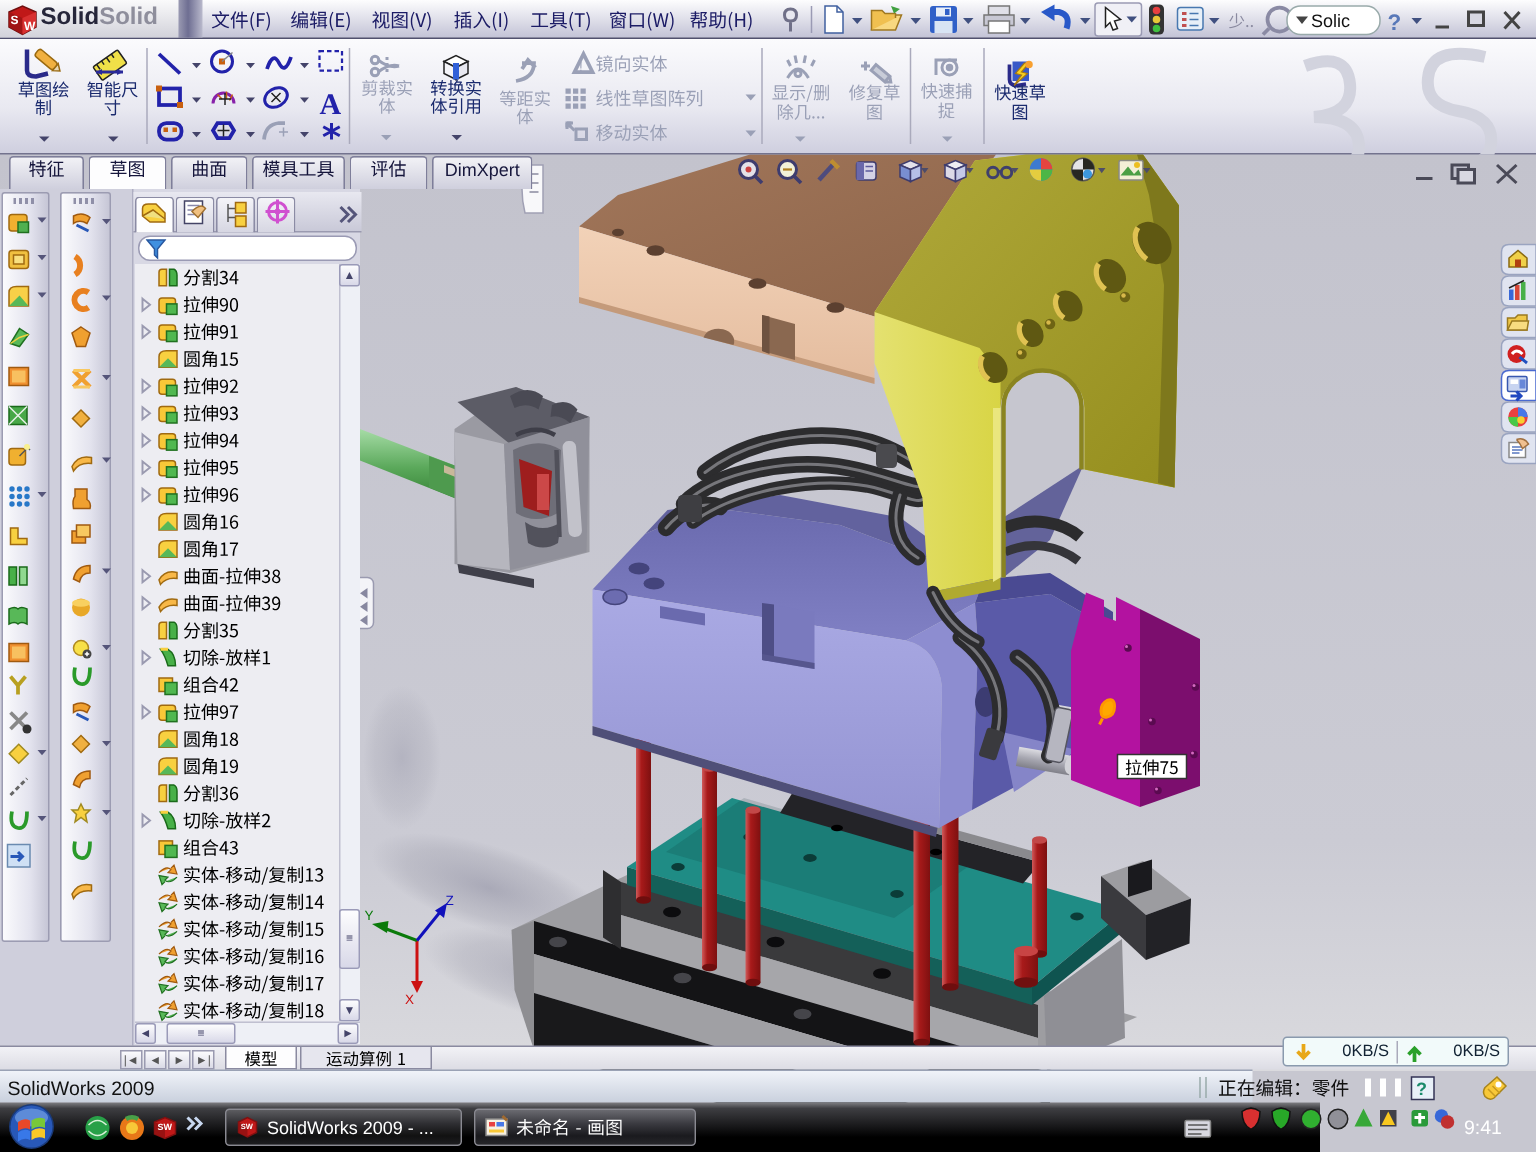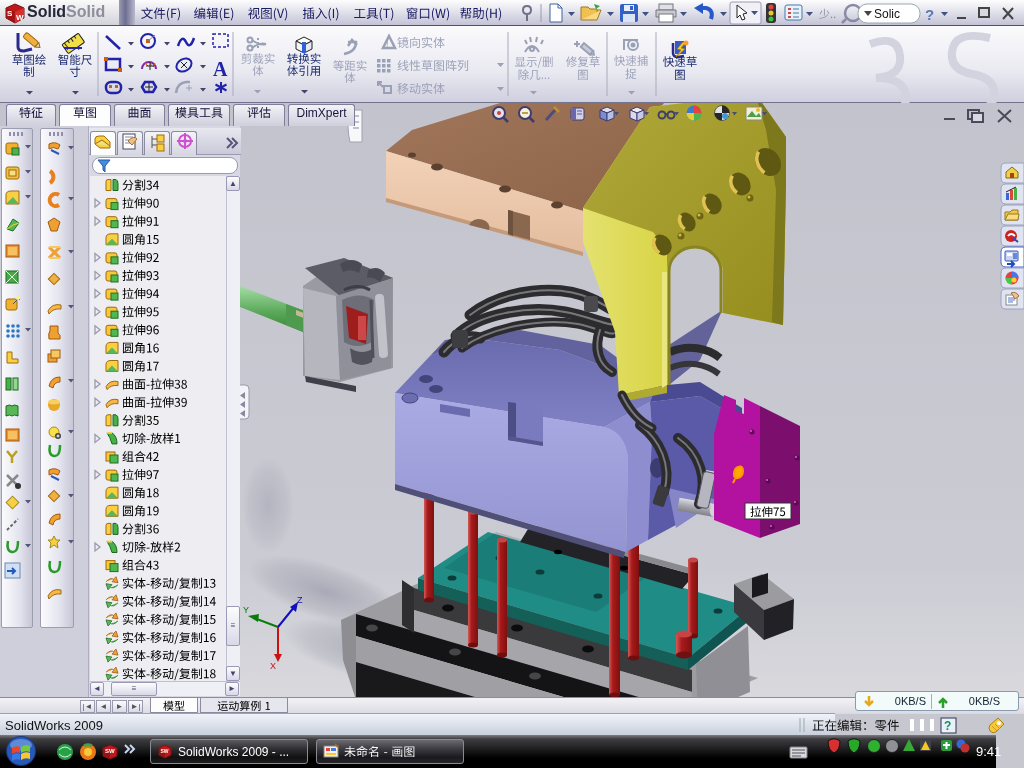--- a/index.html
+++ b/index.html
@@ -31,23 +31,23 @@
 .sbtn{position:absolute;width:14px;height:15px;background:linear-gradient(#fdfdfe,#d8d8e8);border:1px solid #9a9ab8;border-radius:2px;font-size:8px;color:#44446a;text-align:center;line-height:13px}
 #hscroll{position:absolute;left:1px;top:555px;width:150px;height:15px;background:#eef0f6;border-top:1px solid #c0c0d0}
 
 #bstrip{left:0;top:697px;width:1024px;height:16px;background:linear-gradient(#f2f2f6,#dcdce4);border-top:1px solid #8a8aa0}
 .navb{position:absolute;top:2px;width:15px;height:13px;border:1px solid #9a9ab0;background:linear-gradient(#fbfbfd,#dadae6);font-size:8px;color:#555;text-align:center;line-height:11px}
 .mtab{position:absolute;top:0px;height:15px;border:1px solid #8a8aa0;border-top:none;background:#e6e6ee;font-size:11px;color:#111;text-align:center;line-height:14px}
 .mtab.on{background:#fdfdfe;font-weight:bold}
 
 #status{left:0;top:713px;width:835px;height:22px;background:linear-gradient(#f0f3f9,#c9d0dd);border-top:1px solid #9aa2b5;font-size:13px;color:#111}
 
-#net{left:855px;top:691px;width:164px;height:20px;background:#f2fafa;border:1px solid #8a9aae;border-radius:3px;font-size:11px;color:#123;z-index:5}
+#net{left:855px;top:691px;width:151px;height:20px;background:#f2fafa;border:1px solid #8a9aae;border-radius:3px;font-size:11px;color:#123;z-index:5}
 
-#task{left:0;top:735px;width:996px;height:33px;background:linear-gradient(#7e7e82,#3e3e42 12%,#1b1b1d 45%,#000 70%,#000)}
+#task{left:0;top:735px;width:880px;height:33px;background:linear-gradient(#7e7e82,#3e3e42 12%,#1b1b1d 45%,#000 70%,#000)}
 .tbtn{position:absolute;top:4px;height:25px;border:1px solid #8a8a92;border-radius:3px;background:linear-gradient(#5c5c60,#2e2e32 40%,#111 75%,#1d1d20);color:#fff;font-size:12px;line-height:23px;white-space:nowrap;overflow:hidden}
 svg{display:block}
 #mainsvg{position:absolute;left:0;top:0;width:1024px;height:768px;z-index:0}
 .z2{z-index:2}
 </style></head><body>
 <div id="scr">
     <svg id="mainsvg" class="abs" viewBox="0 0 1024 768">
       <defs>
 <linearGradient id="vbg" x1="0" y1="0" x2="0" y2="1">
  <stop offset="0" stop-color="#c3c3cd"></stop>

